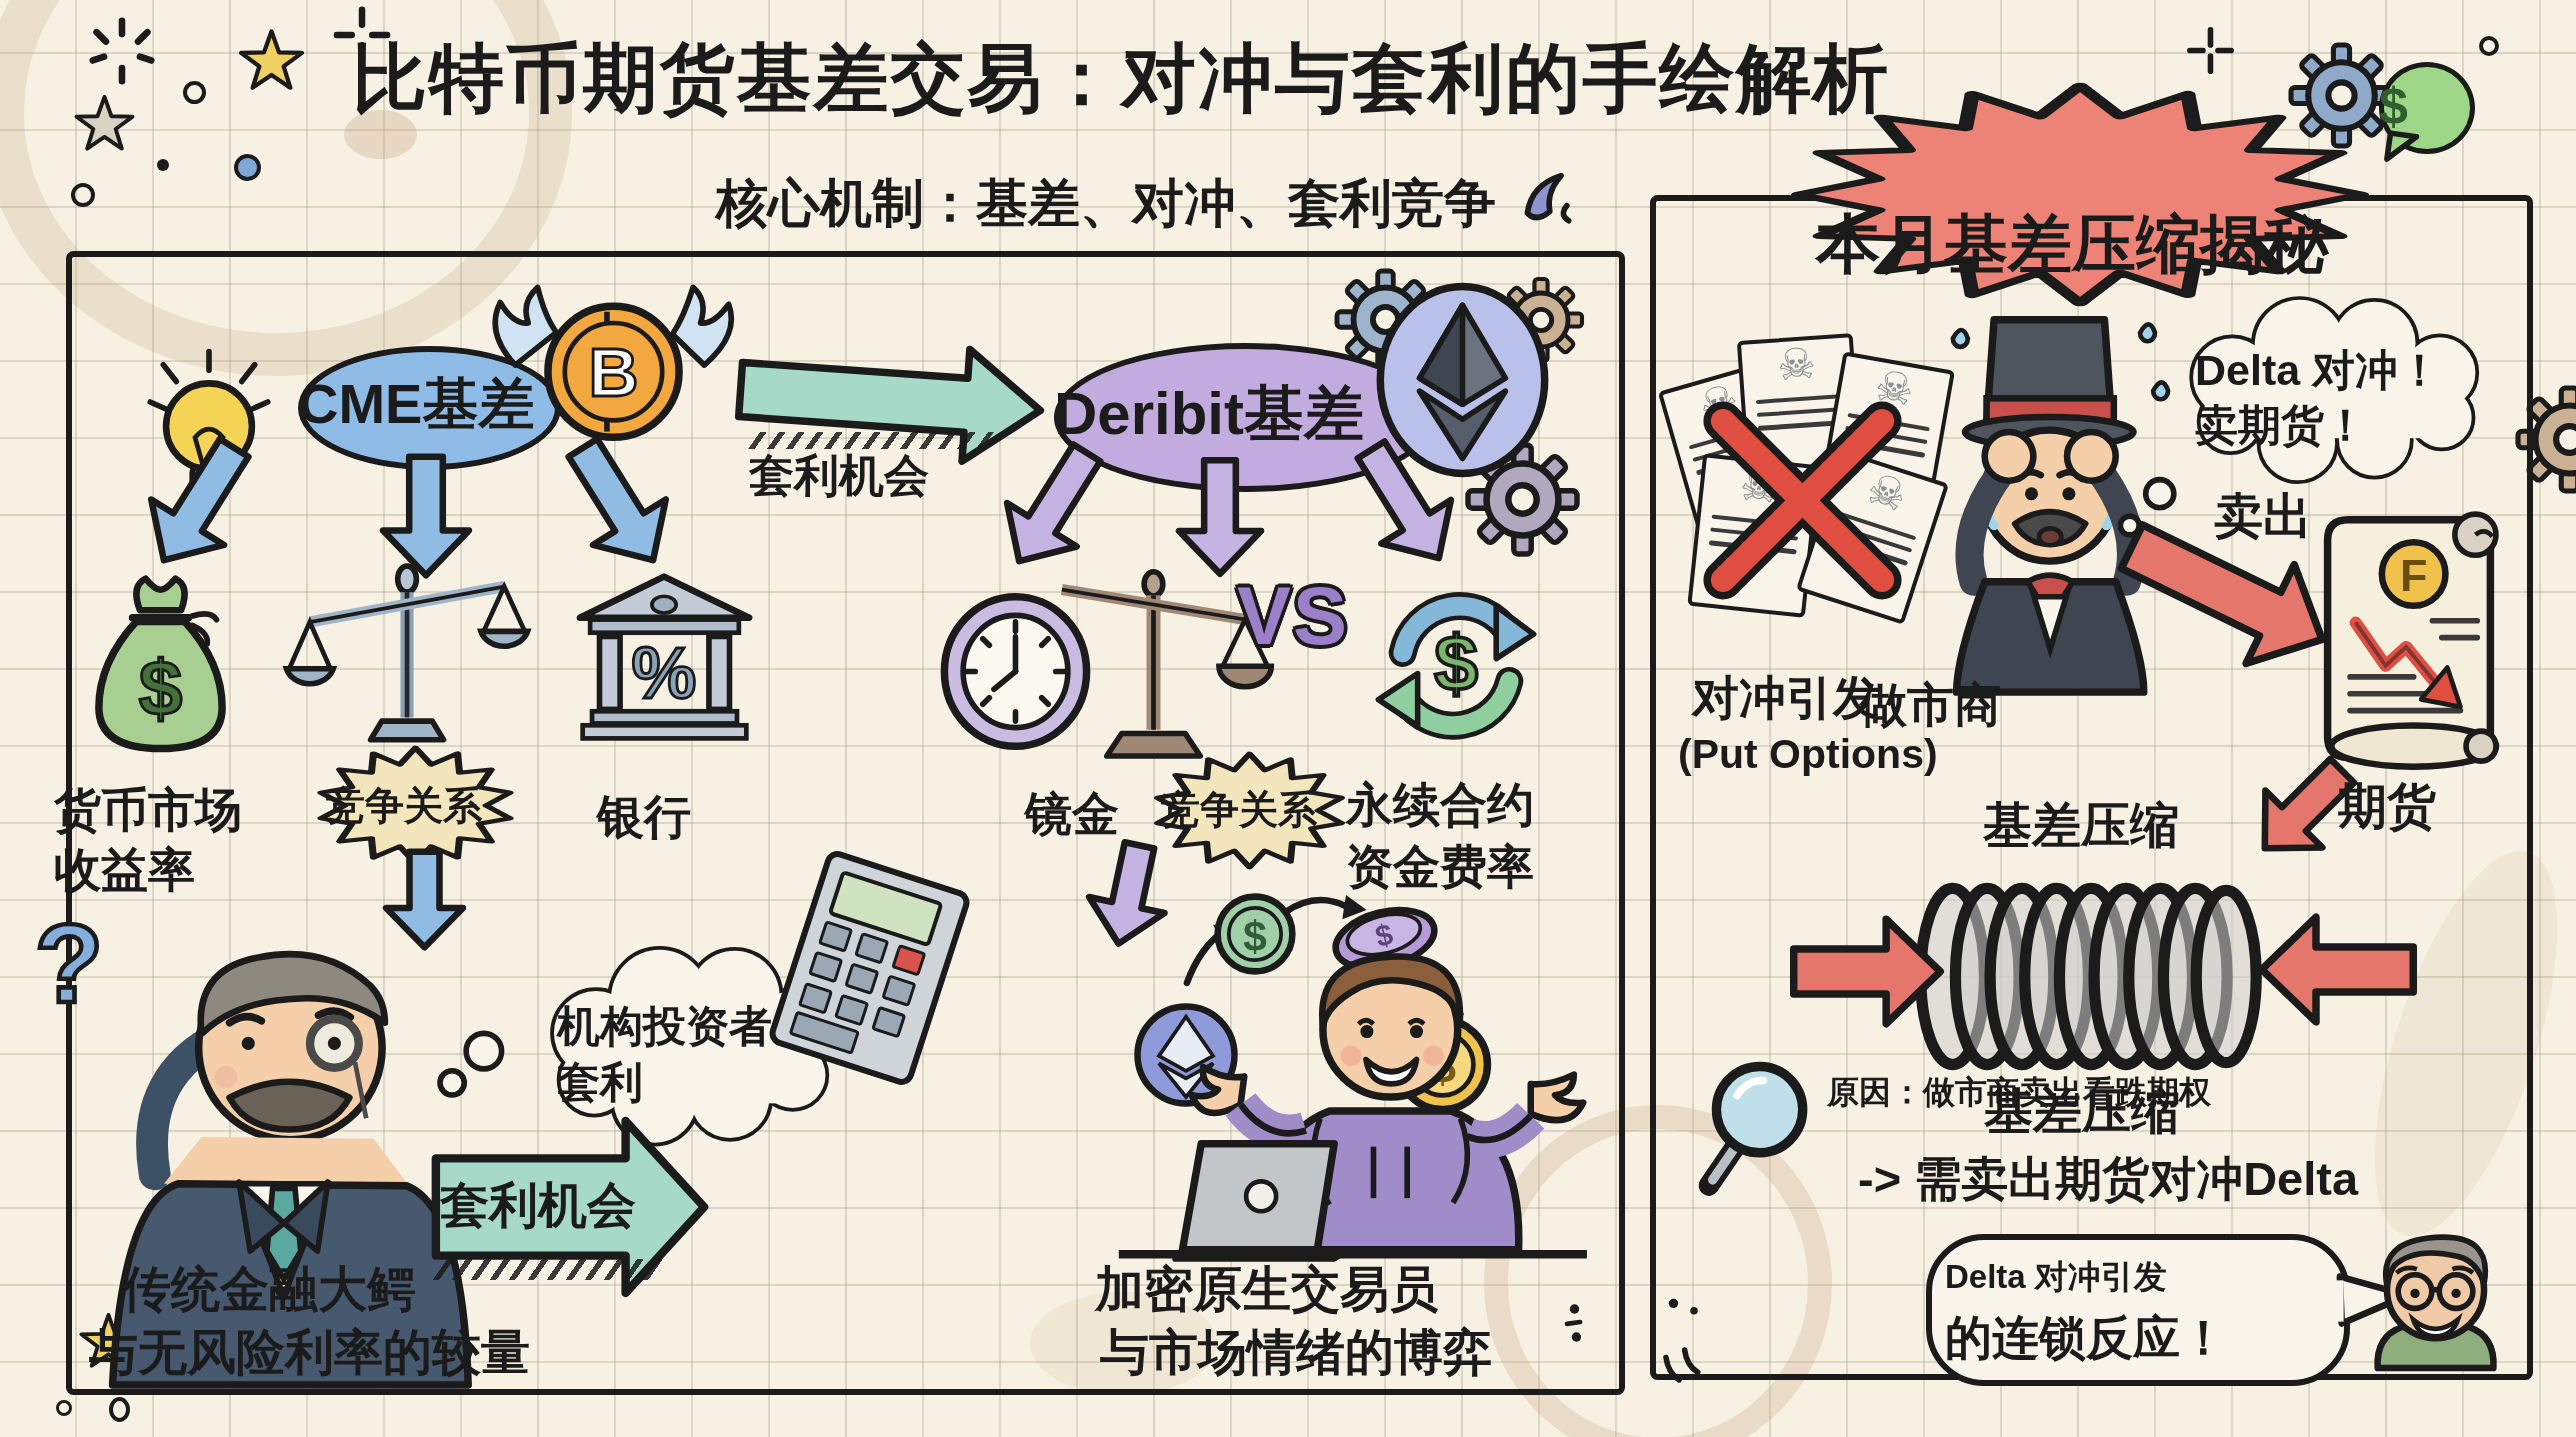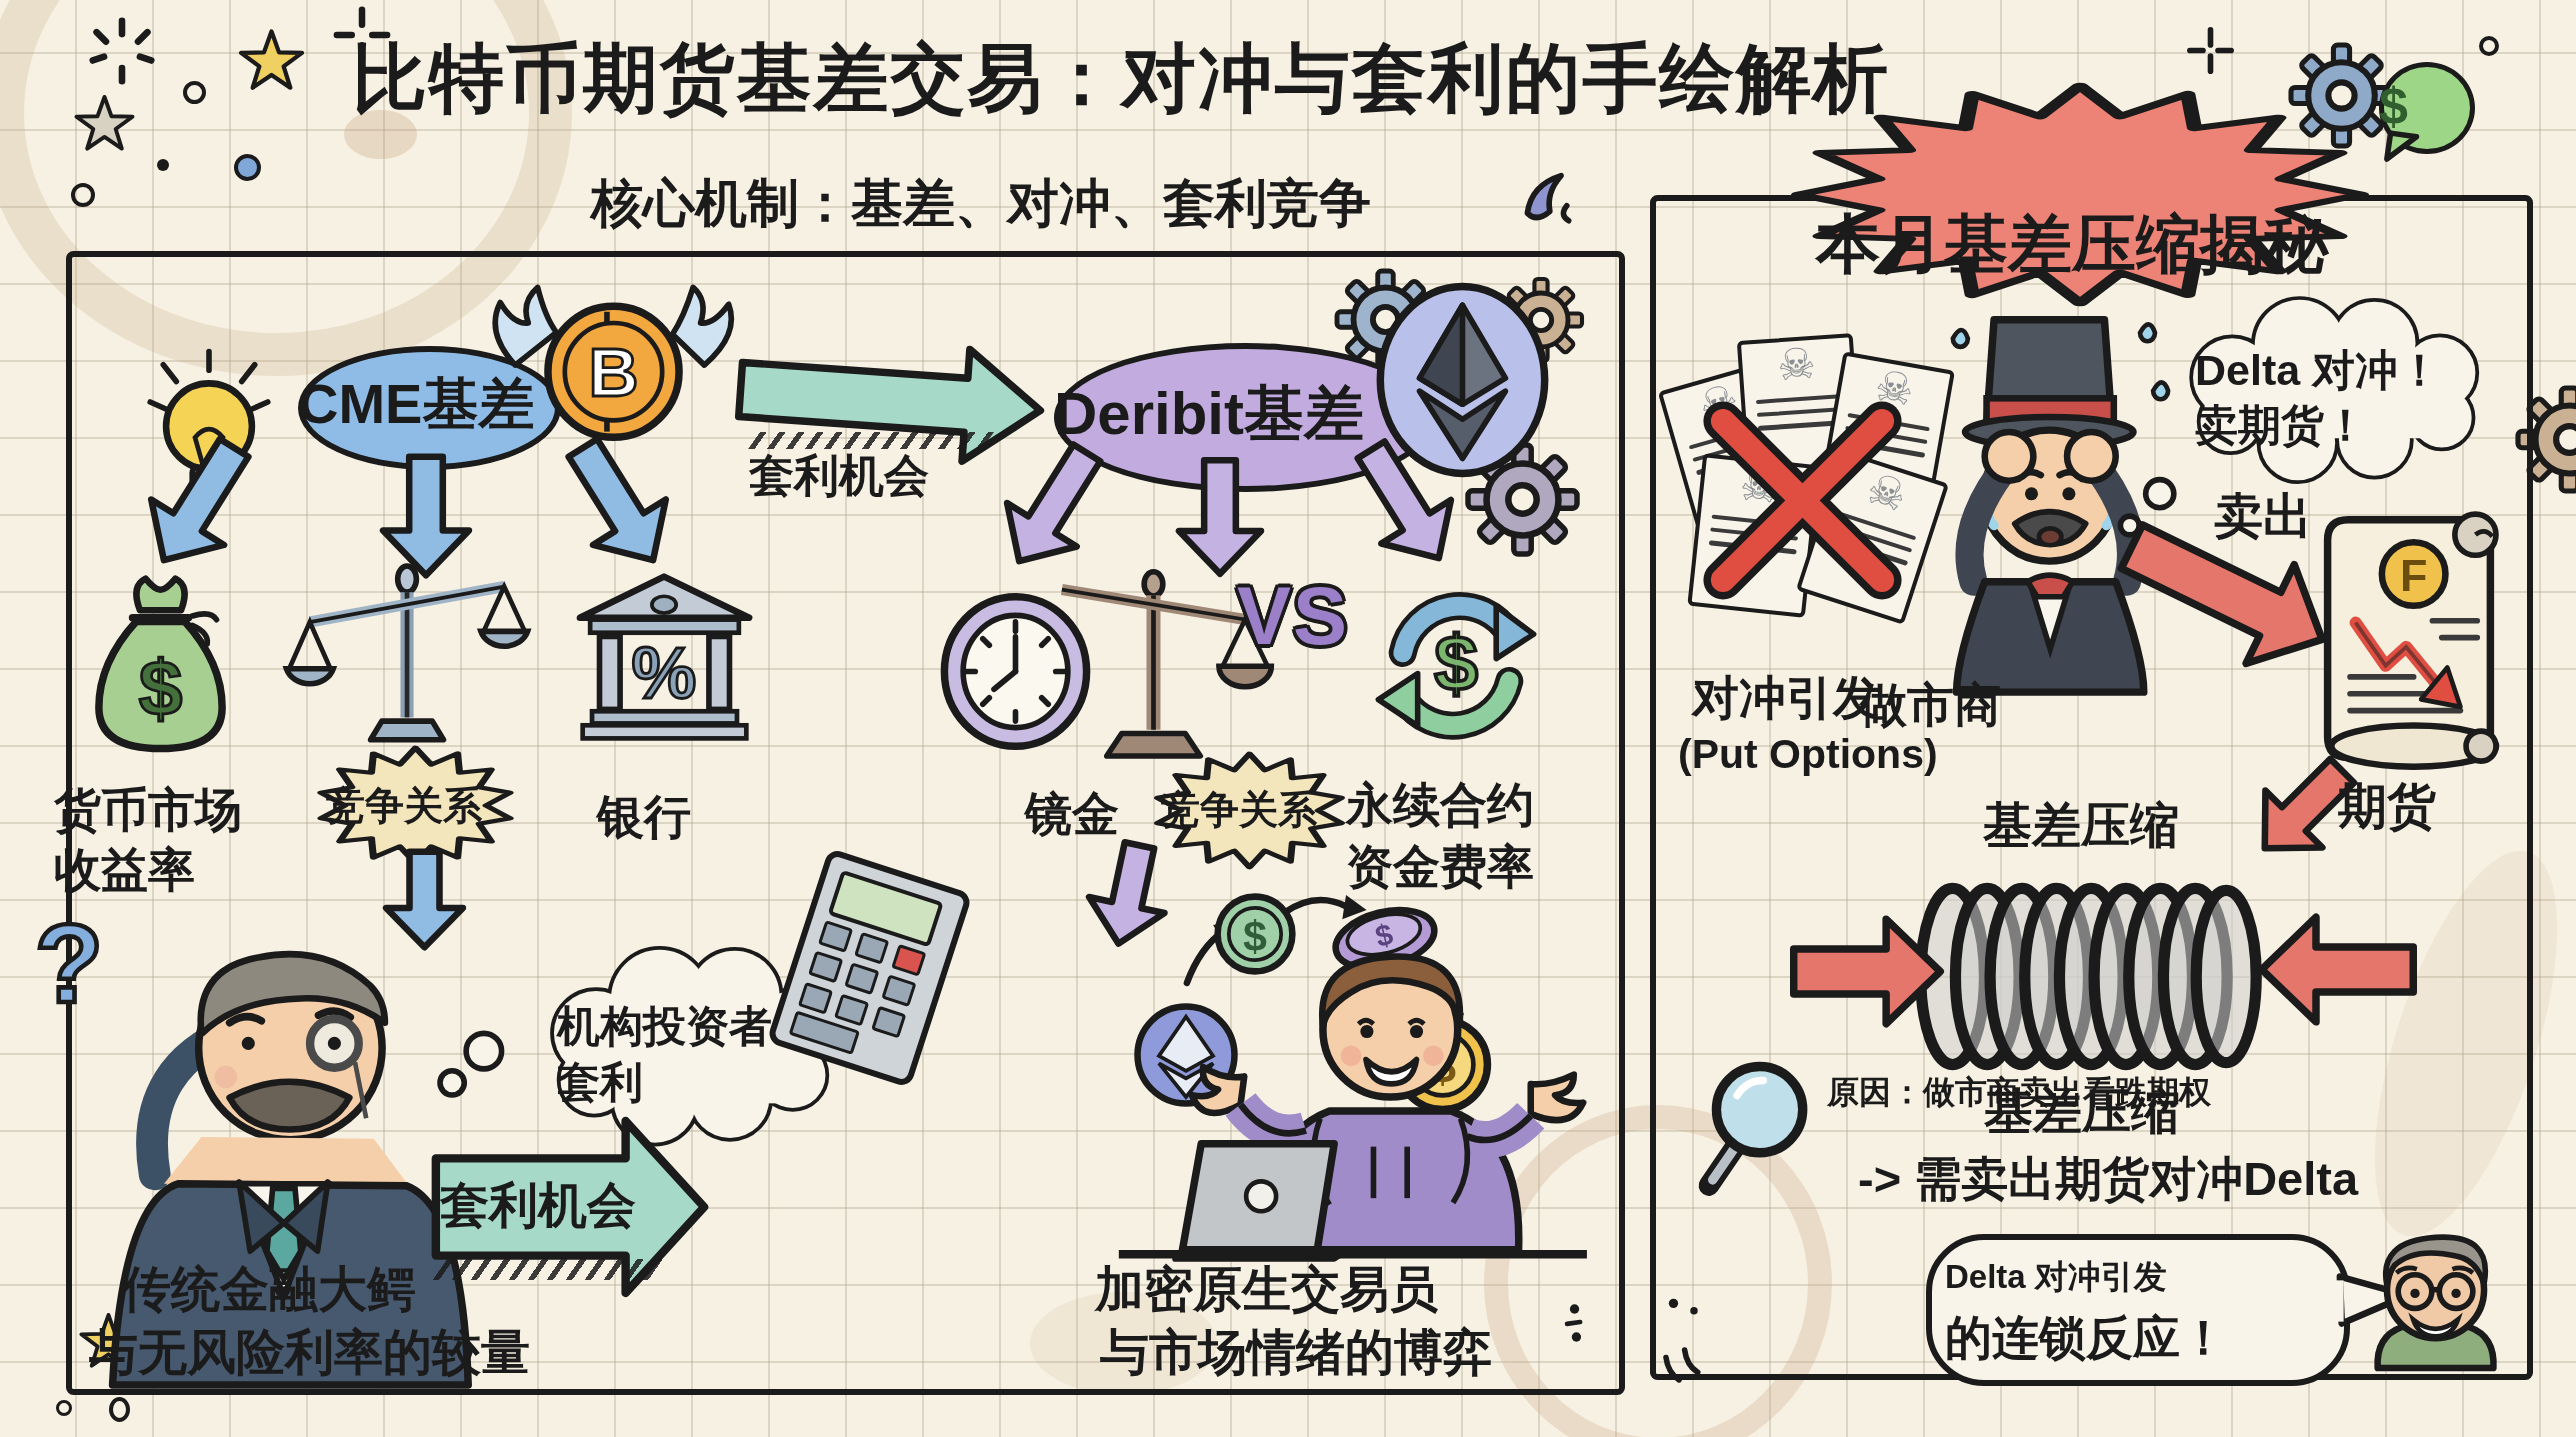--- a/index.html
+++ b/index.html
@@ -106,21 +106,21 @@
     <rect x="42" y="0" width="16" height="20" rx="4" fill="#cbb193" stroke="#1b1b1b" stroke-width="5" transform="rotate(135 50 50)"></rect>
     <rect x="42" y="0" width="16" height="20" rx="4" fill="#cbb193" stroke="#1b1b1b" stroke-width="5" transform="rotate(180 50 50)"></rect>
     <rect x="42" y="0" width="16" height="20" rx="4" fill="#cbb193" stroke="#1b1b1b" stroke-width="5" transform="rotate(225 50 50)"></rect>
     <rect x="42" y="0" width="16" height="20" rx="4" fill="#cbb193" stroke="#1b1b1b" stroke-width="5" transform="rotate(270 50 50)"></rect>
     <rect x="42" y="0" width="16" height="20" rx="4" fill="#cbb193" stroke="#1b1b1b" stroke-width="5" transform="rotate(315 50 50)"></rect>
     <circle cx="50" cy="50" r="33" fill="#cbb193" stroke="#1b1b1b" stroke-width="6"></circle>
     <circle cx="50" cy="50" r="13" fill="#f7f1e3" stroke="#1b1b1b" stroke-width="6"></circle>
   </svg>
 
 <div class="lbl" style="left:352px;top:36px;width:1872px;font-size:75px;letter-spacing:1.9px;">比特币期货基差交易：对冲与套利的手绘解析</div>
-<div class="lbl" style="left:466px;top:174px;width:1030px;font-size:52px;text-align:center;">核心机制：基差、对冲、套利竞争</div>
+<div class="lbl" style="left:466px;top:174px;width:1030px;font-size:52px;text-align:right;">核心机制：基差、对冲、套利竞争</div>
 
 <div class="panel" style="left:66px;top:251px;width:1547px;height:1132px;"></div>
 <div class="panel" style="left:1650px;top:195px;width:871px;height:1173px;"></div>
 
 <svg class="abs" style="left:139px;top:344px;" width="140" height="187" viewBox="0 0 150 200">
   <g stroke="#1b1b1b" stroke-width="6" stroke-linecap="round">
     <line x1="75" y1="8" x2="75" y2="28"></line>
       <line x1="26" y1="22" x2="40" y2="40"></line>
       <line x1="124" y1="22" x2="110" y2="40"></line>
     <line x1="12" y1="62" x2="30" y2="70"></line>

